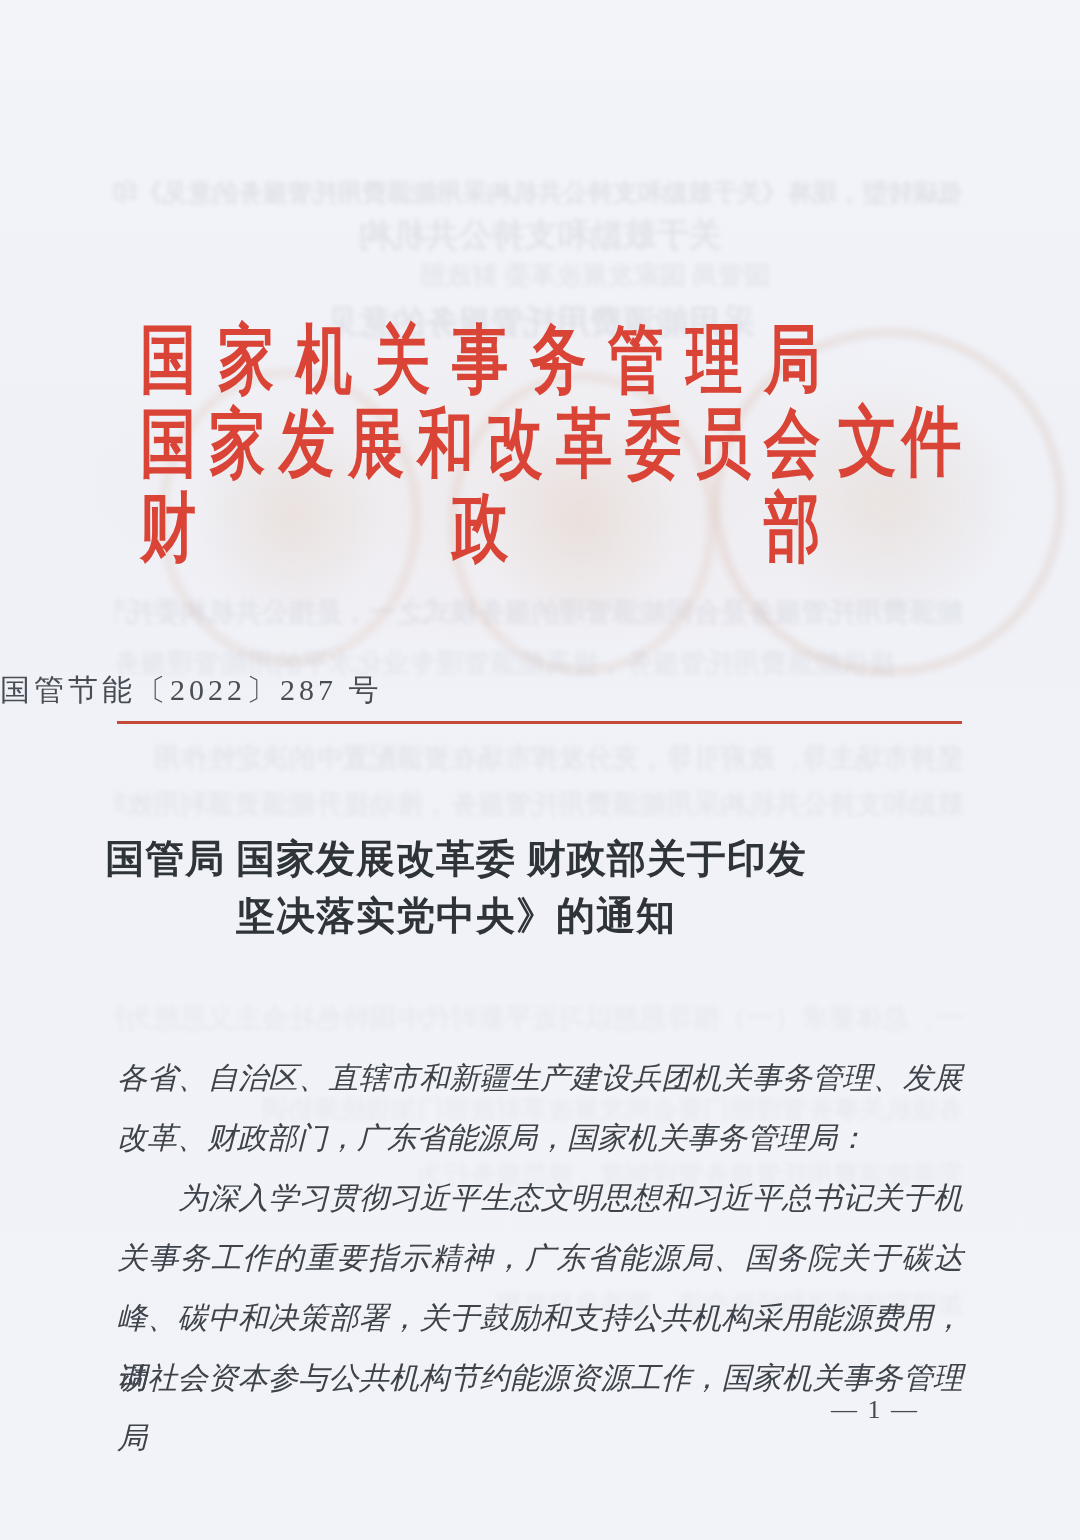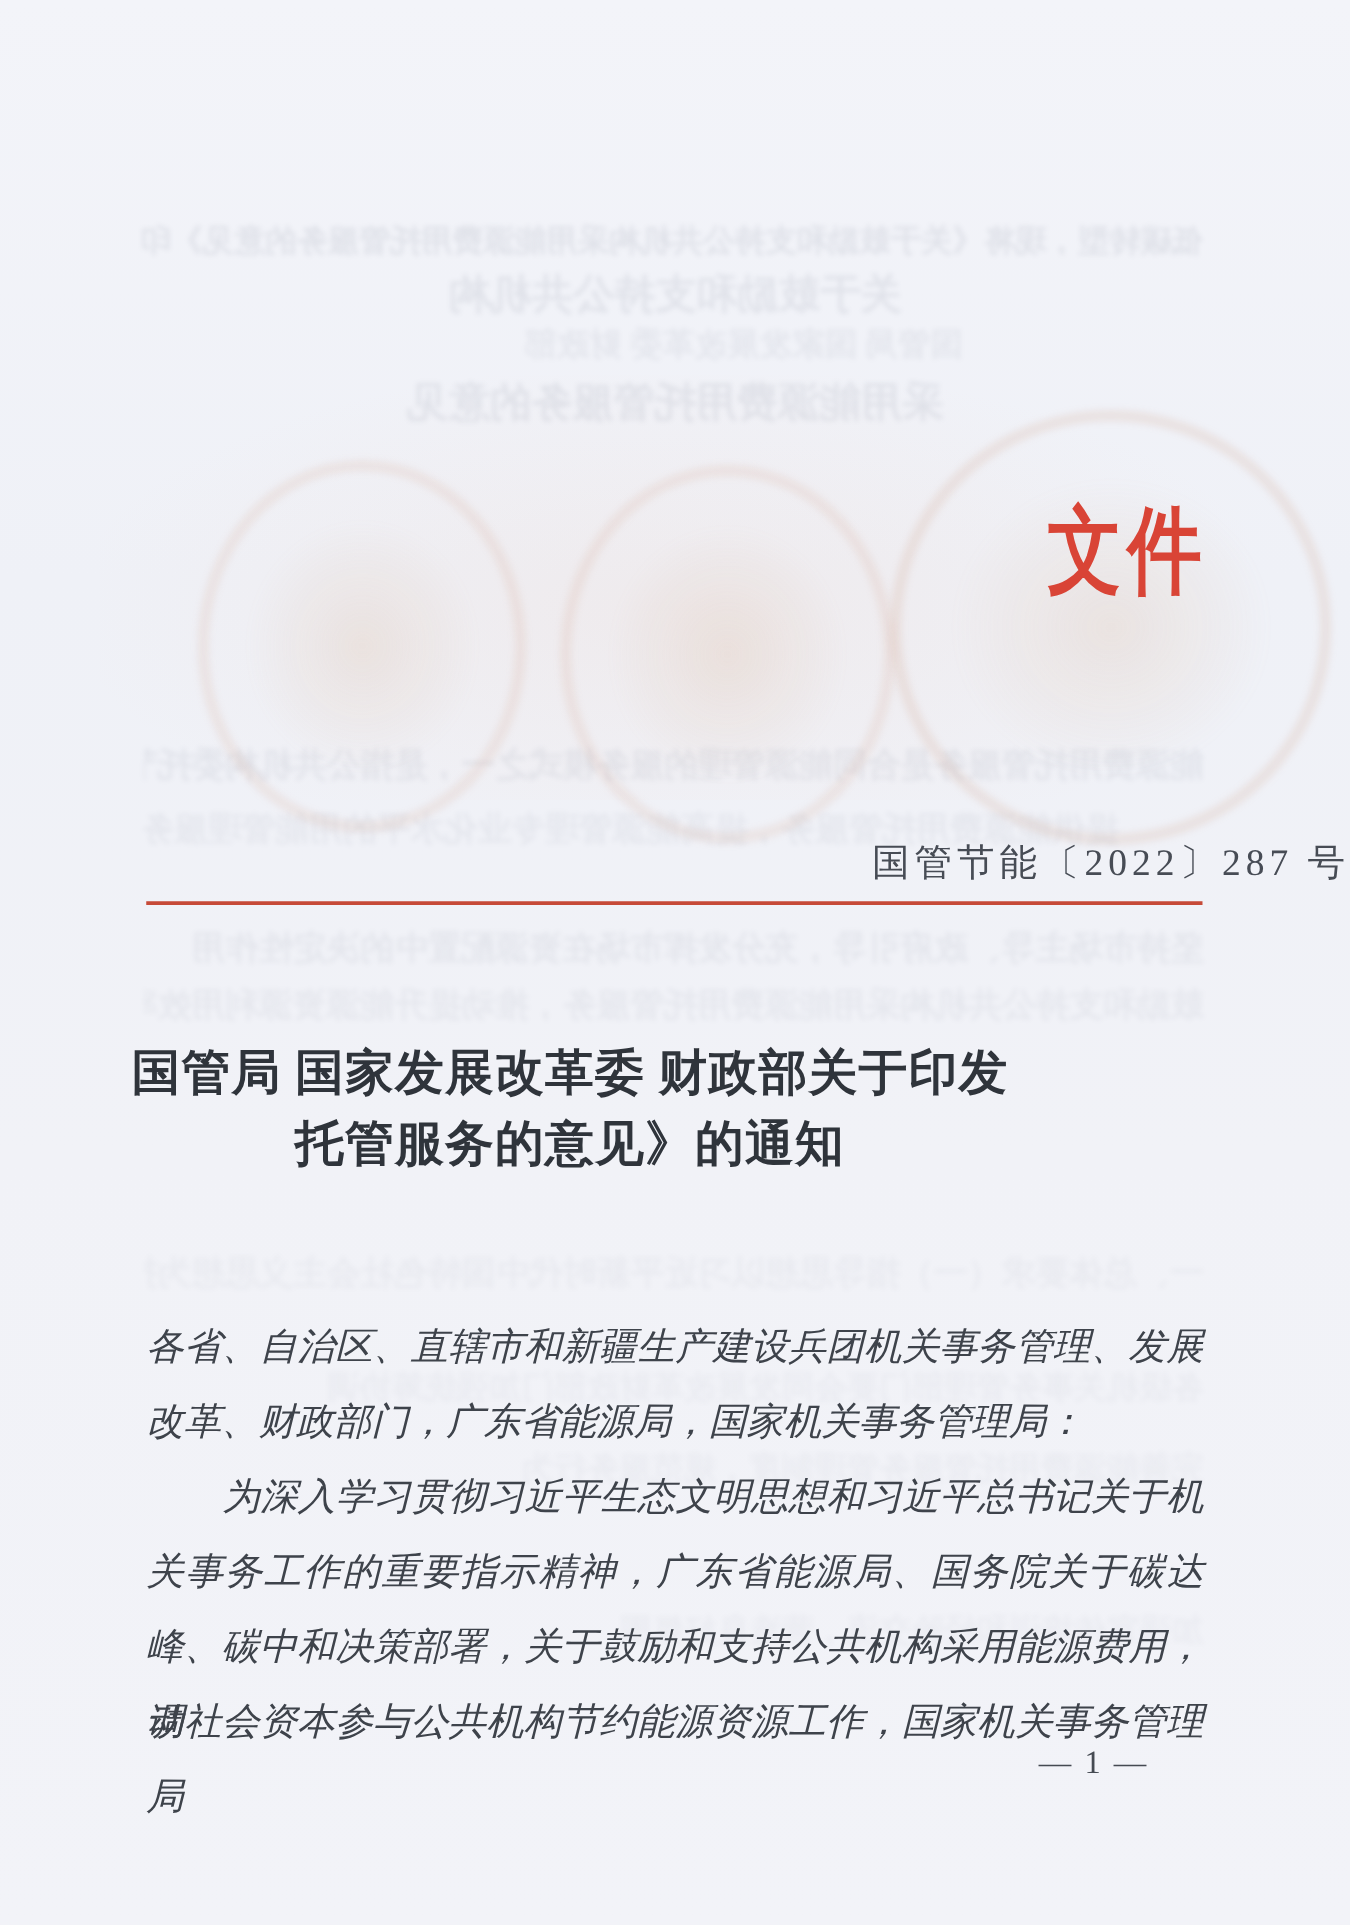--- a/index.html
+++ b/index.html
@@ -28,21 +28,21 @@
   .ghost.center{left:50%;transform:translateX(-50%) scaleX(-1);}
   
   .red-head{position:absolute;left:140px;top:318px;z-index:2;}
   .agency-wrap{transform:scaleX(0.75);transform-origin:0 0;width:907px;}
   .agency-line{width:907px;height:84px;line-height:84px;
         font-size:75px;font-weight:bold;color:#d94436;
         text-align:justify;text-align-last:justify;}
   .doc-type{position:absolute;left:838px;top:400px;height:84px;line-height:82px;
         font-size:76px;font-weight:bold;color:#d94436;letter-spacing:6px;
         transform:scaleX(0.78);transform-origin:0 0;white-space:nowrap;z-index:2;}
-  .doc-number{position:absolute;left:0;top:670px;width:1080px;text-align:right;
+  .doc-number{position:absolute;left:0;top:670px;width:1080px;text-align:left;
         font-size:30px;letter-spacing:4px;color:#474c55;z-index:2;}
   .red-rule{position:absolute;left:117px;top:721px;width:845px;height:3px;
         background:#c64a38;z-index:2;}
   
   .title{position:absolute;left:0;top:830px;width:912px;text-align:center;
         font-size:39px;line-height:57px;font-weight:bold;color:#2f343b;
         letter-spacing:1px;z-index:2;}
   
   .body-text{position:absolute;left:117px;top:1048px;width:846px;
         font-size:30px;color:#3e434b;z-index:2;font-style:italic;}
@@ -70,28 +70,35 @@
   <div class="ghost center" style="top:300px;font-size:33px;opacity:.12;">采用能源费用托管服务的意见</div>
   <div class="ghost" style="top:594px;left:115px;width:848px;font-size:27px;opacity:.10;">能源费用托管服务是合同能源管理的服务模式之一，是指公共机构委托节能服务公司</div>
   <div class="ghost" style="top:645px;left:115px;width:780px;font-size:27px;opacity:.08;">提供能源费用托管服务，提高能源管理专业化水平的用能管理服务模式</div>
   <div class="ghost" style="top:740px;left:115px;width:848px;font-size:27px;opacity:.09;">坚持市场主导、政府引导，充分发挥市场在资源配置中的决定性作用</div>
   <div class="ghost" style="top:786px;left:115px;width:848px;font-size:27px;opacity:.08;">鼓励和支持公共机构采用能源费用托管服务，推动提升能源资源利用效率</div>
   <div class="ghost" style="top:1000px;left:115px;width:848px;font-size:27px;opacity:.06;">一、总体要求（一）指导思想以习近平新时代中国特色社会主义思想为指导</div>
   <div class="ghost" style="top:1092px;left:115px;width:848px;font-size:26px;opacity:.05;">各级机关事务管理部门要会同发展改革财政部门加强统筹协调</div>
   <div class="ghost" style="top:1157px;left:115px;width:848px;font-size:26px;opacity:.05;">完善能源费用托管服务管理制度，规范服务行为</div>
   <div class="ghost" style="top:1287px;left:115px;width:848px;font-size:26px;opacity:.05;">加强宣传培训和经验交流，营造良好氛围</div>
 
+  <div class="red-head">
+    <div class="agency-wrap">
+      <div class="agency-line">国家机关事务管理局</div>
+      <div class="agency-line">国家发展和改革委员会</div>
+      <div class="agency-line">财政部</div>
+    </div>
+  </div>
   <div class="doc-type">文件</div>
 
   <div class="doc-number">国管节能〔2022〕287 号</div>
   <div class="red-rule"></div>
 
   <div class="title">
     <div>国管局 国家发展改革委 财政部关于印发</div>
-    <div>托管服务的意见》的通知</div>
+    <div>坚决落实党中央》的通知</div>
   </div>
 
   <div class="body-text">
     <div class="bline j">各省、自治区、直辖市和新疆生产建设兵团机关事务管理、发展</div>
     <div class="bline">改革、财政部门，广东省能源局，国家机关事务管理局：</div>
     <div class="bline j indent">为深入学习贯彻习近平生态文明思想和习近平总书记关于机</div>
     <div class="bline j">关事务工作的重要指示精神，广东省能源局、国务院关于碳达</div>
     <div class="bline j">峰、碳中和决策部署，关于鼓励和支持公共机构采用能源费用，调</div>
     <div class="bline j">动社会资本参与公共机构节约能源资源工作，国家机关事务管理局</div>
   </div>

